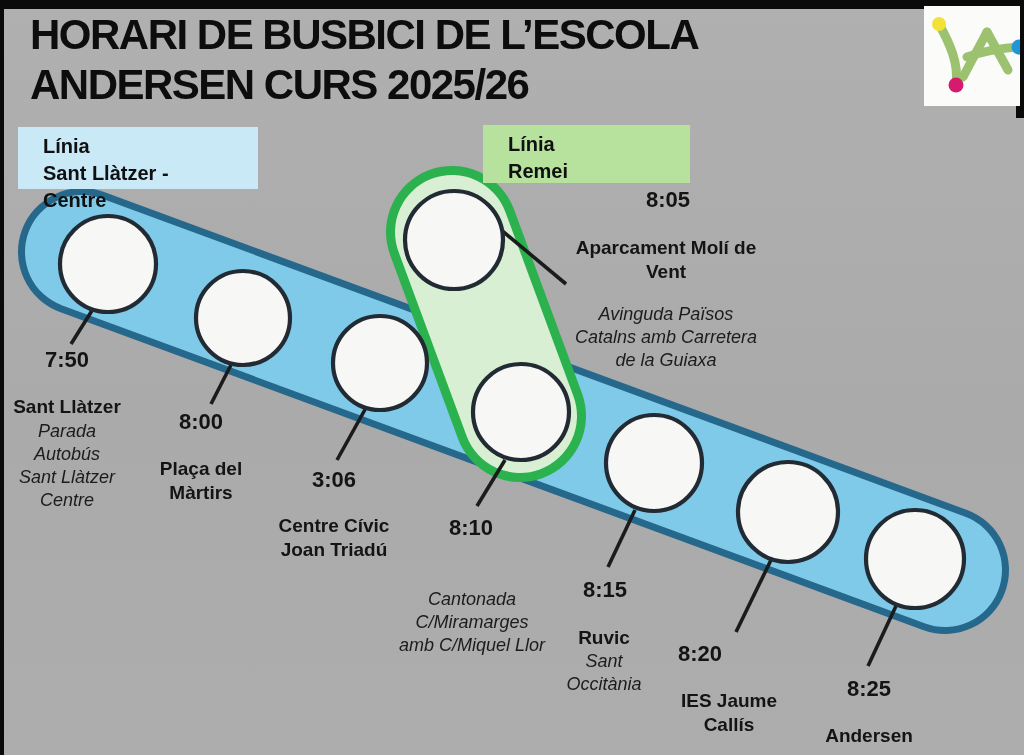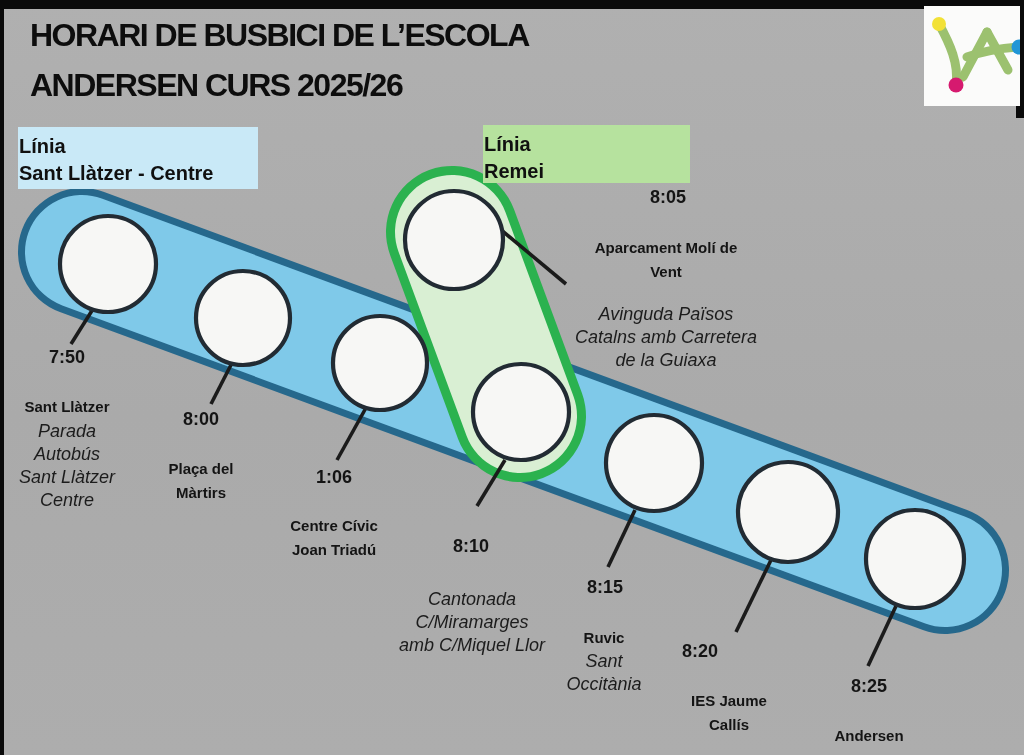--- a/index.html
+++ b/index.html
@@ -11,38 +11,38 @@
   }
   .edge { position:absolute; background:#0a0a0a; }
   #edge-top { left:0; top:0; width:1024px; height:9px; }
   #edge-left { left:0; top:0; width:4px; height:755px; }
   #edge-right-top { right:0; top:0; width:8px; height:118px; }
 
   #route-svg { position:absolute; left:0; top:0; }
 
   #title {
     position:absolute; left:30px; top:10px; width:700px;
-    font-size:32px; line-height:50px; font-weight:bold; letter-spacing:-1.5px;
+    font-size:42px; line-height:50px; font-weight:bold; letter-spacing:-1.5px;
     color:#0d0d0d; white-space:pre-line;
   }
 
   .legend-box {
     position:absolute; font-weight:bold; font-size:20px; line-height:27px;
-    padding:6px 1px; white-space:pre-line; box-sizing:border-box; color:#101010;
+    padding:6px 25px; white-space:pre-line; box-sizing:border-box; color:#101010;
   }
   #legend-blue  { left:18px;  top:127px; width:240px; height:62px; background:#c9e9f7; }
   #legend-green { left:483px; top:125px; width:207px; height:58px; background:#b6e29e; }
 
   .stop-time {
     position:absolute; width:200px; margin-left:-100px; text-align:center;
-    font-size:18px; font-weight:bold; color:#141414;
+    font-size:22px; font-weight:bold; color:#141414;
   }
   .stop-name {
     position:absolute; width:230px; margin-left:-115px; text-align:center;
-    font-size:15px; line-height:24px; font-weight:bold; white-space:pre-line; color:#141414;
+    font-size:19px; line-height:24px; font-weight:bold; white-space:pre-line; color:#141414;
   }
   .stop-desc {
     position:absolute; width:230px; margin-left:-115px; text-align:center;
     font-size:18px; line-height:23px; font-style:italic; font-weight:500;
     white-space:pre-line; color:#1c1c1c;
   }
 
   #logo-box {
     position:absolute; left:924px; top:6px; width:96px; height:100px; background:#fbfbfa;
   }
@@ -117,25 +117,25 @@
   <div class="stop-name" style="left:67px;  top:395px;">Sant Llàtzer</div>
   <div class="stop-desc" style="left:67px;  top:420px;">Parada
 Autobús
 Sant Llàtzer
 Centre</div>
 
   <div class="stop-time" style="left:201px; top:409px;">8:00</div>
   <div class="stop-name" style="left:201px; top:457px;">Plaça del
 Màrtirs</div>
 
-  <div class="stop-time" style="left:334px; top:467px;">1:06</div>
+  <div class="stop-time" style="left:334px; top:467px;">3:06</div>
   <div class="stop-name" style="left:334px; top:514px;">Centre Cívic
 Joan Triadú</div>
 
-  <div class="stop-time" style="left:471px; top:515px;margin-top:21px;">8:10</div>
+  <div class="stop-time" style="left:471px; top:515px;">8:10</div>
   <div class="stop-desc" style="left:472px; top:588px;">Cantonada
 C/Miramarges
 amb C/Miquel Llor</div>
 
   <div class="stop-time" style="left:605px; top:577px;">8:15</div>
   <div class="stop-name" style="left:604px; top:626px;">Ruvic</div>
   <div class="stop-desc" style="left:604px; top:650px;">Sant
 Occitània</div>
 
   <div class="stop-time" style="left:700px; top:641px;">8:20</div>

